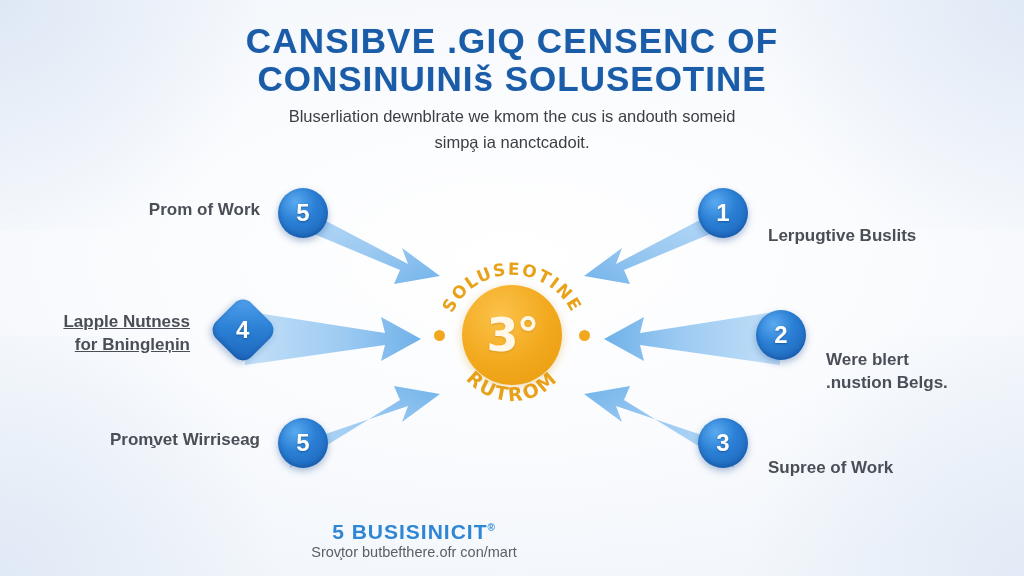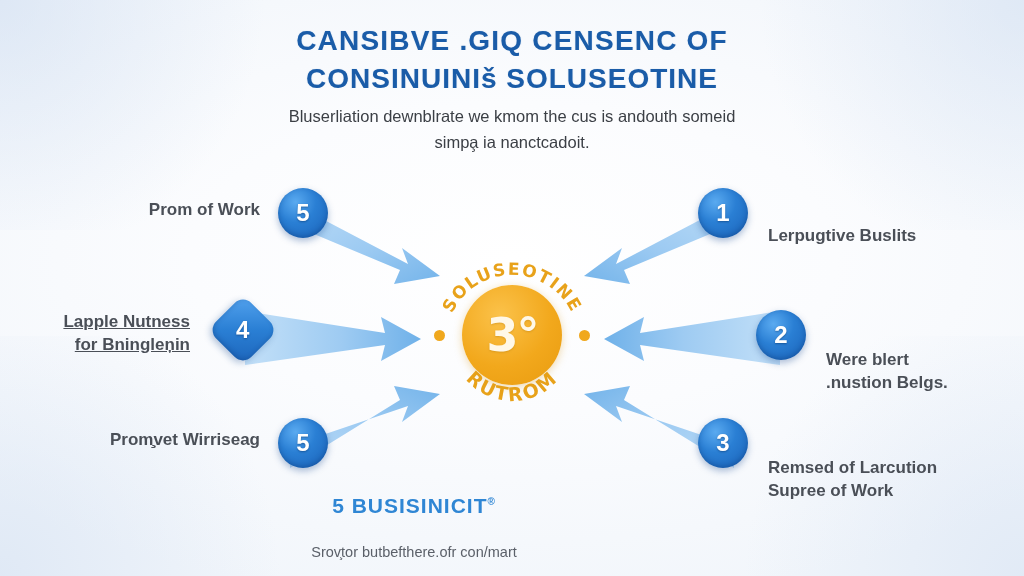--- a/index.html
+++ b/index.html
@@ -34,21 +34,21 @@
 
   
   #header {
     position:absolute; left:0; top:22px; width:1024px;
     text-align:center;
   }
   .title-line {
     display:block;
     color:#1a5ca8;
     font-weight:bold;
-    font-size:28px;
+    font-size:35px;
     letter-spacing:1.2px;
     line-height:38px;
     text-shadow:0 1px 0 rgba(255,255,255,.7), 0 0 1px rgba(26,92,168,.35);
     text-align:center;
   }
   .title-line.l2 { letter-spacing:1.0px; }
 
   #subtitle {
     margin-top:5px;
     color:#3b3f45;
@@ -133,21 +133,20 @@
   #footer {
     position:absolute; left:0; bottom:16px; width:828px; text-align:center;
   }
   #brand {
     color:#2f86d4;
     font-size:21px; font-weight:bold;
     letter-spacing:1px;
   }
   #brand sup { font-size:10px; vertical-align:super; }
   #footer-note {
-    margin-top:26px;
     color:#5b6069;
     font-size:14.5px;
   }
 </style>
 </head>
 <body>
 
 <div id="canvas">
 
   <div class="vignette vig-tl"></div>
@@ -276,21 +275,20 @@
   </div>
   <div class="node-label right" style="left:826px; top:310px; width:200px;">
     <span class="label-line">Were blert</span>
     <span class="label-line">.nustion Belgs.</span>
   </div>
 
   <div class="badge circle" style="left:698px; top:418px;">
     <span>3</span>
   </div>
   <div class="node-label right" style="left:768px; top:418px; width:256px;">
-    <span class="label-line">Remsed of Larcution</span>
     <span class="label-line">Supree of Work</span>
   </div>
 
   <div id="hub">
     <svg id="hub-ring" width="160" height="160" viewBox="0 0 160 160">
       <defs>
         <path id="arcTop" d="M 14,86 A 66,66 0 0 1 146,86" fill="none"></path>
         <path id="arcBot" d="M 20,86 A 60,60 0 0 0 140,86" fill="none"></path>
       </defs>
       <text font-family="DejaVu Sans, sans-serif" font-size="17" font-weight="bold" fill="#e8a21a" letter-spacing="1.6">

